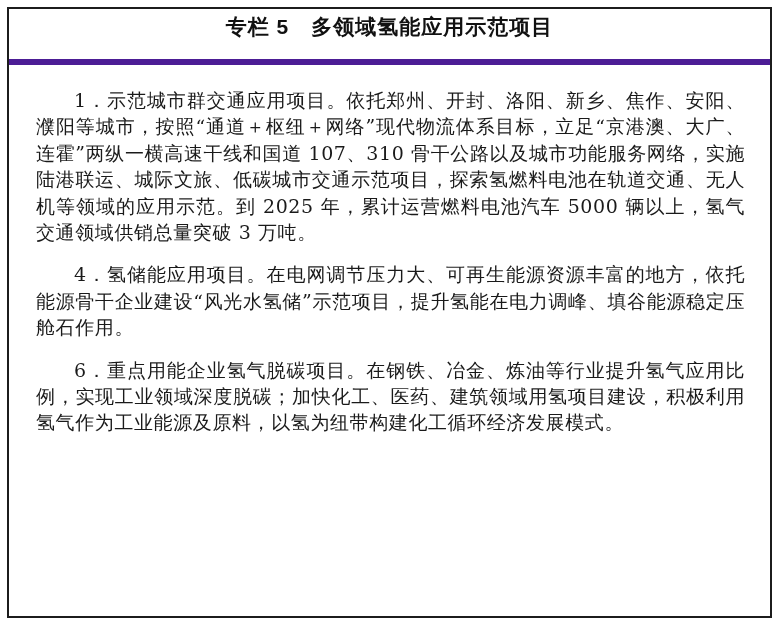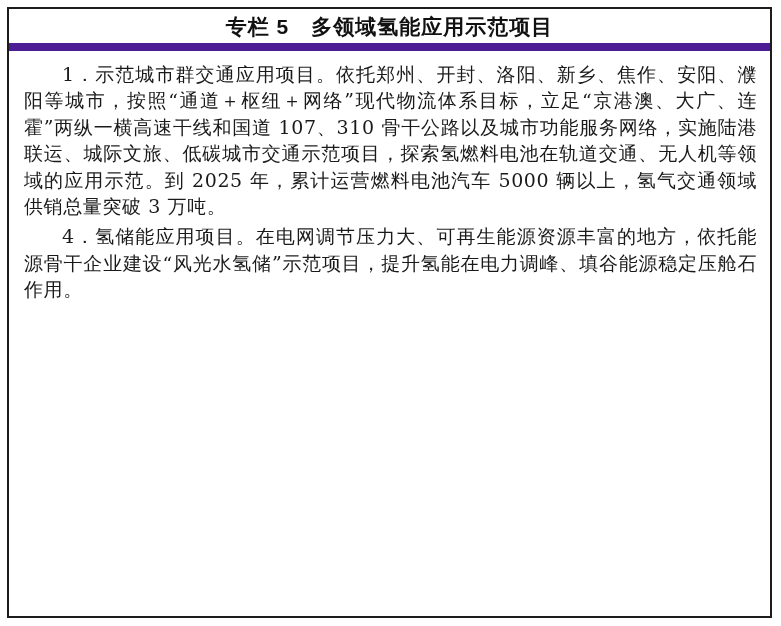--- a/index.html
+++ b/index.html
@@ -20,47 +20,48 @@
     left: 7px;
     top: 7px;
     width: 765px;
     height: 611px;
     box-sizing: border-box;
     border: 2px solid #1c1c1c;
     background: #ffffff;
   }
   .panel-title {
     box-sizing: border-box;
-    height: 42px;
+    height: 56px;
     line-height: 36px;
-    border-bottom: 8px solid #4c1d95;
+    border-bottom: 6px solid #4c1d95;
     text-align: center;
     font-family: "Liberation Sans", "DejaVu Sans", sans-serif;
     font-weight: 700;
     font-size: 21px;
     letter-spacing: 1px;
     color: #111111;
     white-space: pre;
   }
   .panel-body {
     box-sizing: border-box;
     padding: 6px 9px 0 11px;
     font-size: 19px;
     line-height: 26.4px;
     letter-spacing: 0.6px;
     text-align: justify;
   }
   .panel-body p {
-    margin: 4px;
+    margin: 16px;
     padding: 0;
     text-indent: 2em;
   }
 </style>
 </head>
 <body>
 
 <div class="panel">
   <div class="panel-title">专栏 5　多领域氢能应用示范项目</div>
   <div class="panel-body">
     <p>1．示范城市群交通应用项目。依托郑州、开封、洛阳、新乡、焦作、安阳、濮阳等城市，按照“通道＋枢纽＋网络”现代物流体系目标，立足“京港澳、大广、连霍”两纵一横高速干线和国道 107、310 骨干公路以及城市功能服务网络，实施陆港联运、城际文旅、低碳城市交通示范项目，探索氢燃料电池在轨道交通、无人机等领域的应用示范。到 2025 年，累计运营燃料电池汽车 5000 辆以上，氢气交通领域供销总量突破 3 万吨。</p>
     <p>4．氢储能应用项目。在电网调节压力大、可再生能源资源丰富的地方，依托能源骨干企业建设“风光水氢储”示范项目，提升氢能在电力调峰、填谷能源稳定压舱石作用。</p>
+    <p>6．重点用能企业氢气脱碳项目。在钢铁、冶金、炼油等行业提升氢气应用比例，实现工业领域深度脱碳；加快化工、医药、建筑领域用氢项目建设，积极利用氢气作为工业能源及原料，以氢为纽带构建化工循环经济发展模式。</p>
   </div>
 </div>
 
 </body></html>

